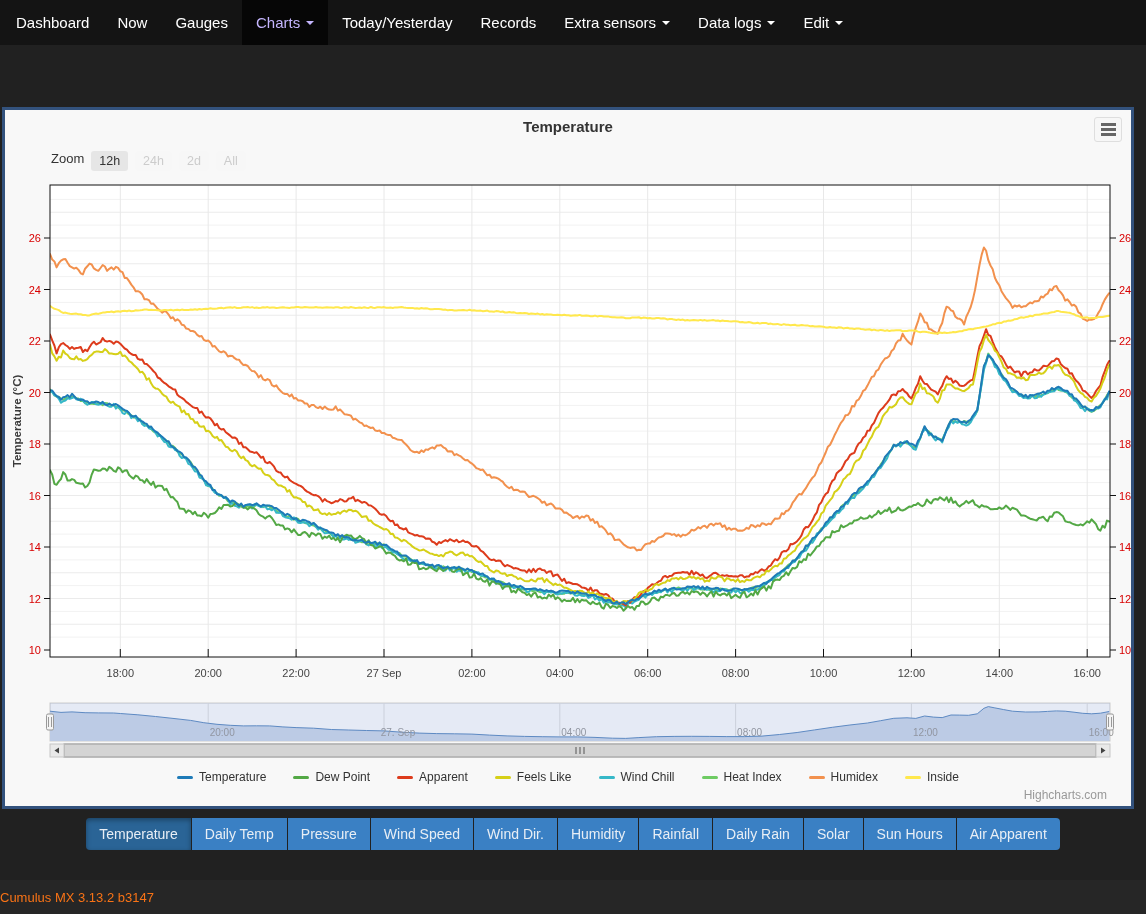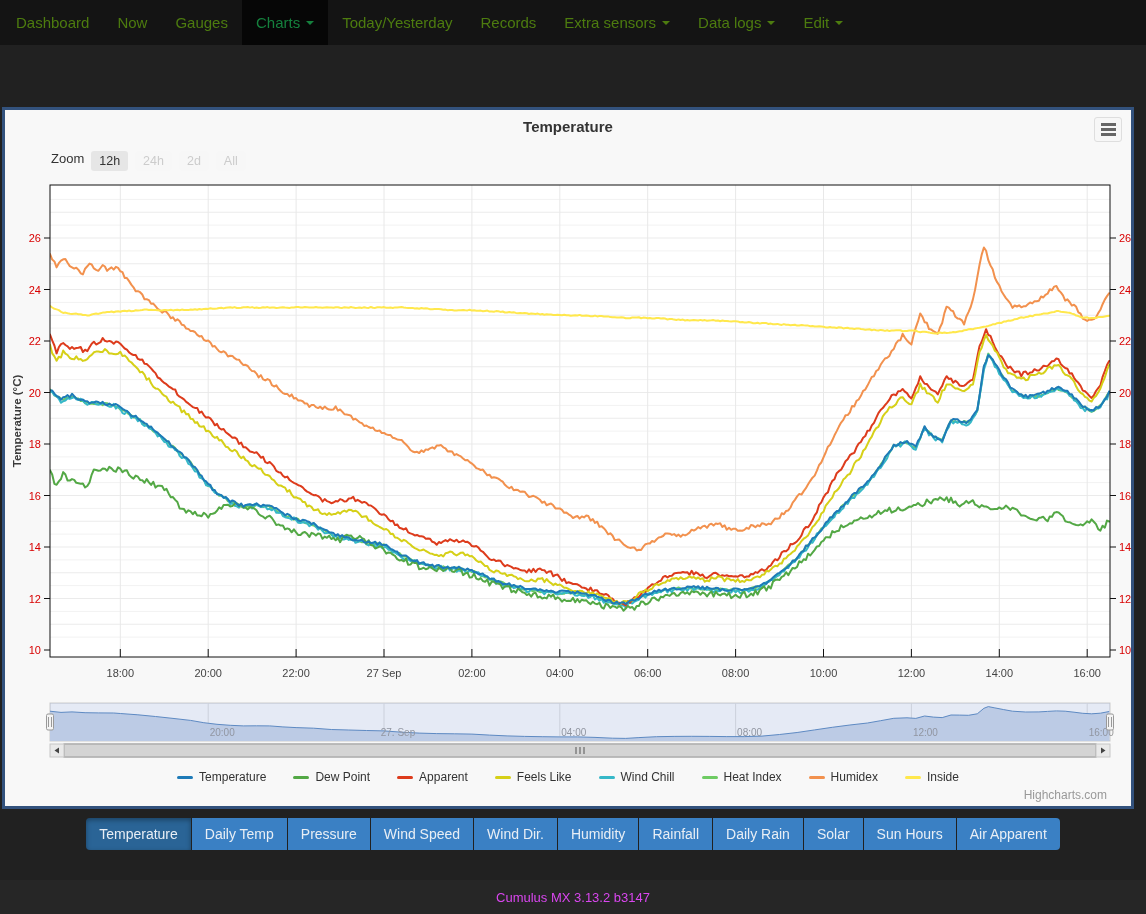--- a/index.html
+++ b/index.html
@@ -4,22 +4,22 @@
 <style>
   html,body{margin:0;padding:0;}
   body{
     width:1146px;height:914px;position:relative;overflow:hidden;
     background:#212121;
     font-family:"Liberation Sans", sans-serif;
   }
   
   .navbar{position:absolute;top:0;left:0;width:100%;height:45px;background:#141414;
           display:flex;align-items:stretch;padding-left:2px;box-sizing:border-box;}
-  .nav-item{display:flex;align-items:center;padding:0 14px;font-size:15px;color:#4d7c0f;cursor:pointer;white-space:nowrap;}
-  .nav-item.active{background:#060606;color:#15803d;}
+  .nav-item{display:flex;align-items:center;padding:0 14px;font-size:15px;color:#ffffff;cursor:pointer;white-space:nowrap;}
+  .nav-item.active{background:#060606;color:#c4b5fd;}
   .caret{display:inline-block;margin-left:6px;width:0;height:0;
          border-left:4px solid transparent;border-right:4px solid transparent;border-top:4px solid currentColor;}
   
   .panel{position:absolute;left:2px;top:107px;width:1126px;height:696px;
          border:3px solid #33527d;background:#f8f8f8;}
   .chart-title{position:absolute;top:8px;left:0;width:100%;text-align:center;
                font-size:15px;font-weight:bold;color:#333;}
   .context-btn{position:absolute;top:7px;right:9px;width:26px;height:23px;background:#f7f7f7;
                border:1px solid #dedede;border-radius:3px;display:flex;flex-direction:column;
                justify-content:center;align-items:center;gap:2px;cursor:pointer;}
@@ -35,21 +35,21 @@
   .legend-swatch{width:16px;height:3px;border-radius:2px;}
   .credit{position:absolute;right:24px;top:678px;font-size:12px;color:#999;cursor:pointer;}
   
   .tabs{position:absolute;top:818px;left:0;width:1146px;display:flex;justify-content:center;gap:1px;}
   .tab{background:#3a80c4;color:#e8eef5;font-size:14px;padding:8px 13px;cursor:pointer;white-space:nowrap;}
   .tab:first-child{border-radius:4px 0 0 4px;}
   .tab:last-child{border-radius:0 4px 4px 0;}
   .tab.active{background:#2a6496;box-shadow:inset 0 2px 5px rgba(0,0,0,.35);}
   
   .footer{position:absolute;top:880px;left:0;width:100%;height:34px;background:#262626;
-          color:#d946ef;font-size:13px;display:flex;align-items:center;justify-content:center;}
+          color:#f97316;font-size:13px;display:flex;align-items:center;justify-content:flex-start;}
 </style>
 </head>
 <body>
 
 <nav class="navbar">
     <div class="nav-item">
       <span>Dashboard</span>
     </div>
     <div class="nav-item">
       <span>Now</span>

